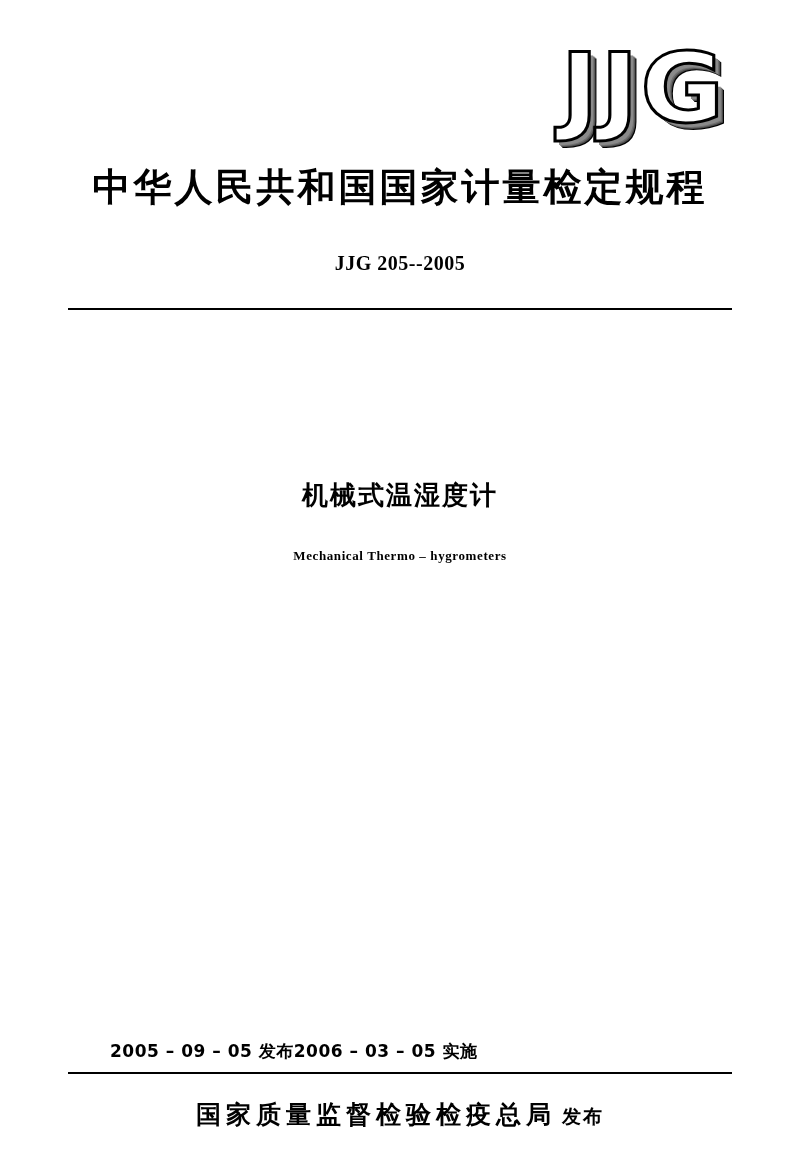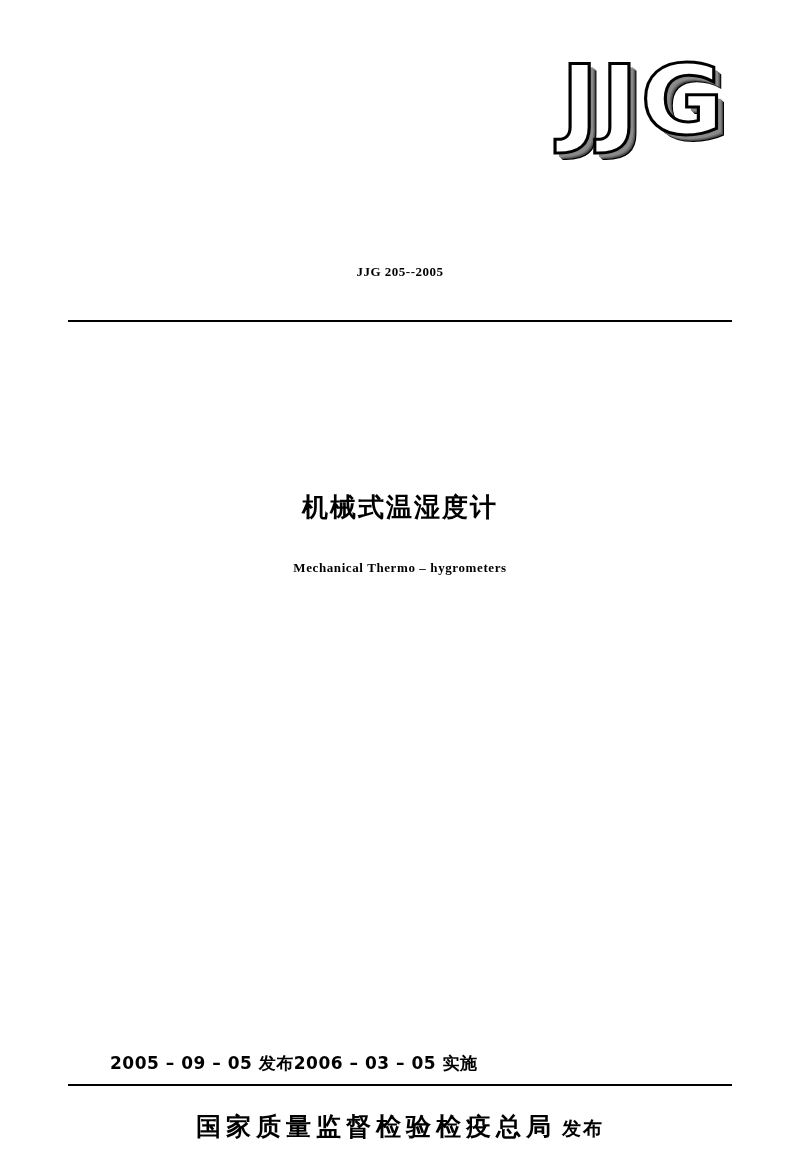--- a/index.html
+++ b/index.html
@@ -11,21 +11,21 @@
     width: 800px;
     height: 1168px;
     position: relative;
     font-family: "Liberation Serif", serif;
     color: #000000;
     overflow: hidden;
   }
 
   .page {
     position: absolute;
-    left: 0; top: 12px;
+    left: 0; top: 0;
     width: 800px;
     height: 963px;
   }
 
   
   .logo-wrap {
     position: absolute;
     right: 74px;
     top: 30px;
     width: 260px;
@@ -63,21 +63,21 @@
     color: #000;
   }
 
   .std-number {
     position: absolute;
     left: 0; right: 0;
     top: 252px;
     text-align: center;
     font-family: "Liberation Serif", serif;
     font-weight: bold;
-    font-size: 13px;
+    font-size: 20px;
     letter-spacing: 0.5px;
   }
 
   
   .rule {
     position: absolute;
     left: 68px;
     width: 664px;
     height: 0;
     border-top: 2px solid #000;
@@ -152,20 +152,21 @@
 </style>
 </head>
 <body>
 
 <div class="page">
 
   <div class="logo-wrap">
     <span class="logo-text">JJG</span>
   </div>
 
+  <div class="cn-title">中华人民共和国国家计量检定规程</div>
 
   <div class="std-number">JJG 205--2005</div>
 
   <div class="rule rule-top"></div>
 
   <div class="doc-title-cn">机械式温湿度计</div>
   <div class="doc-title-en">Mechanical Thermo – hygrometers</div>
 
   <div class="date-row">
     <div class="date-item date-left">2005 – 09 – 05 发布</div>

